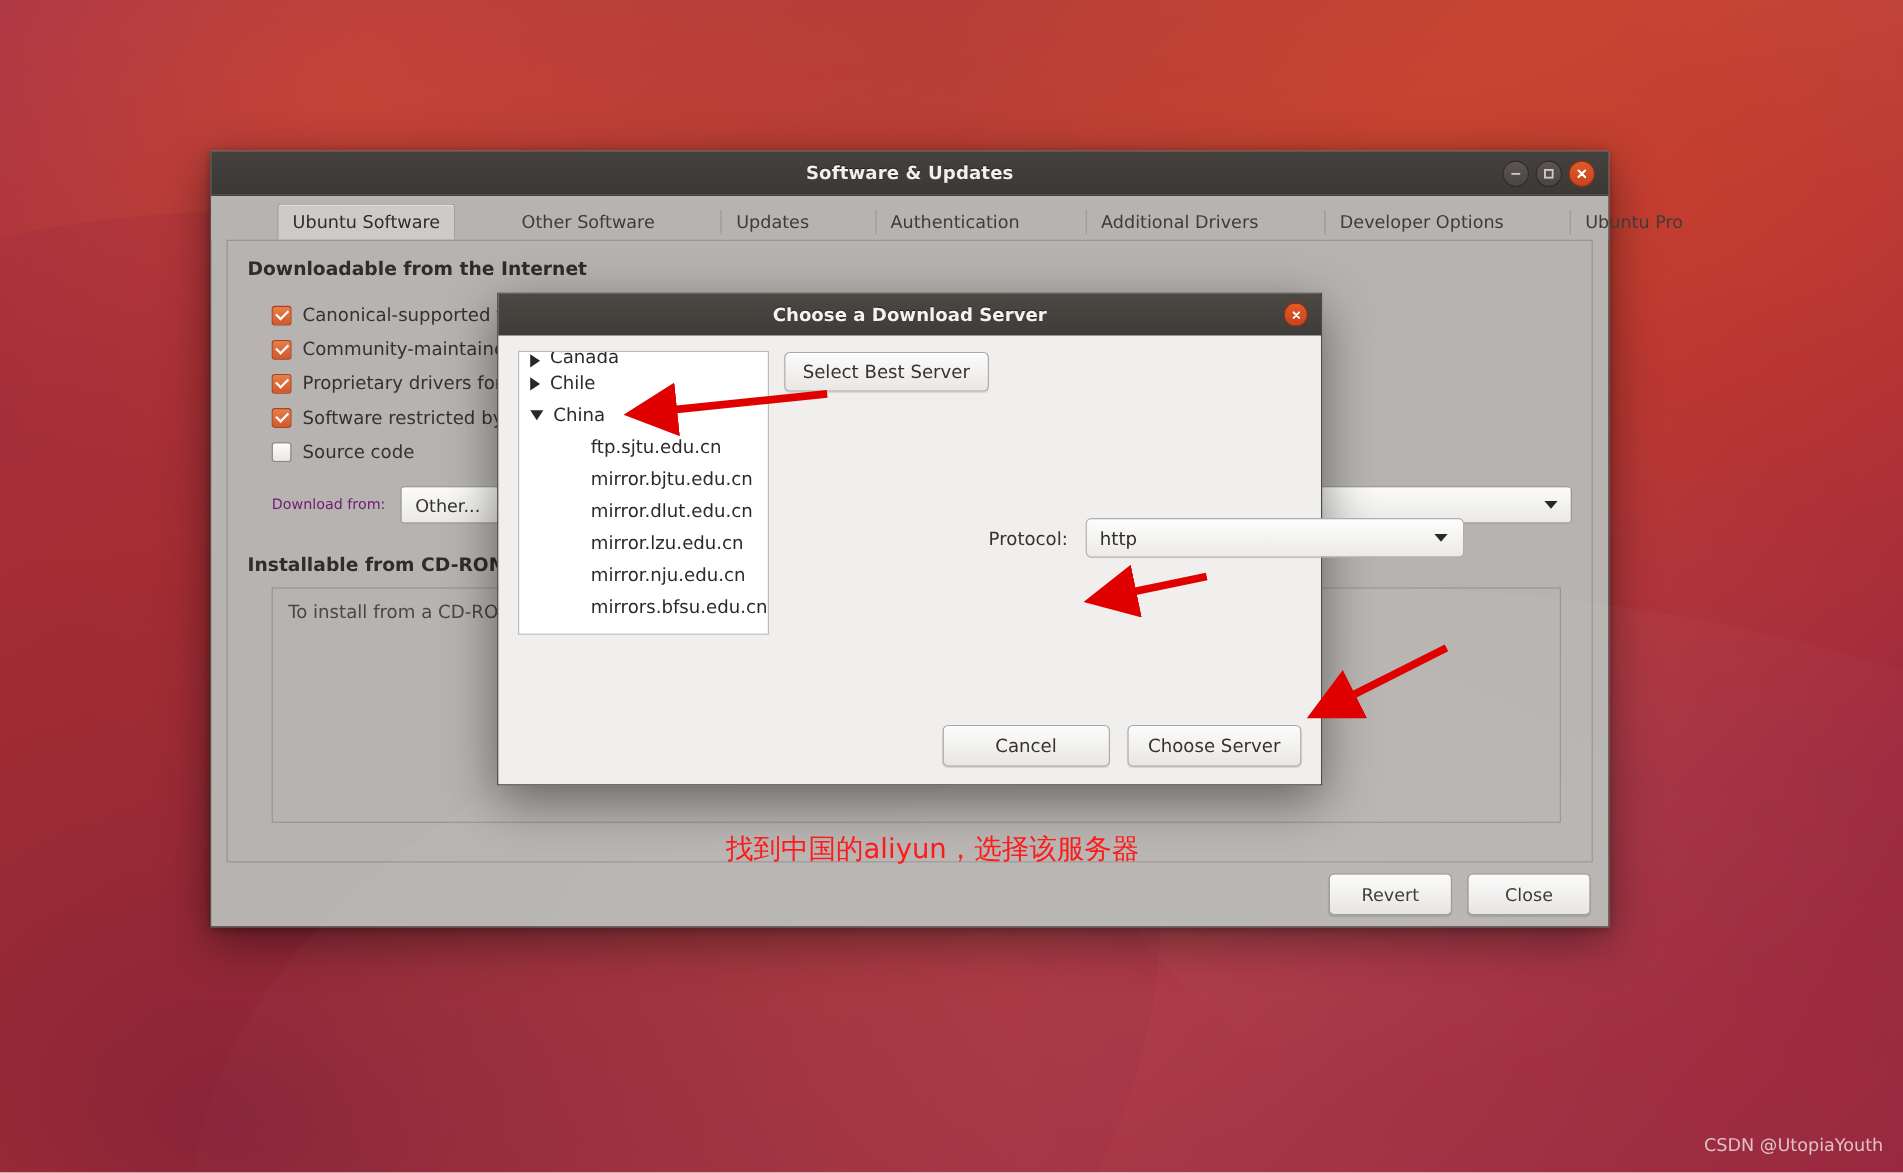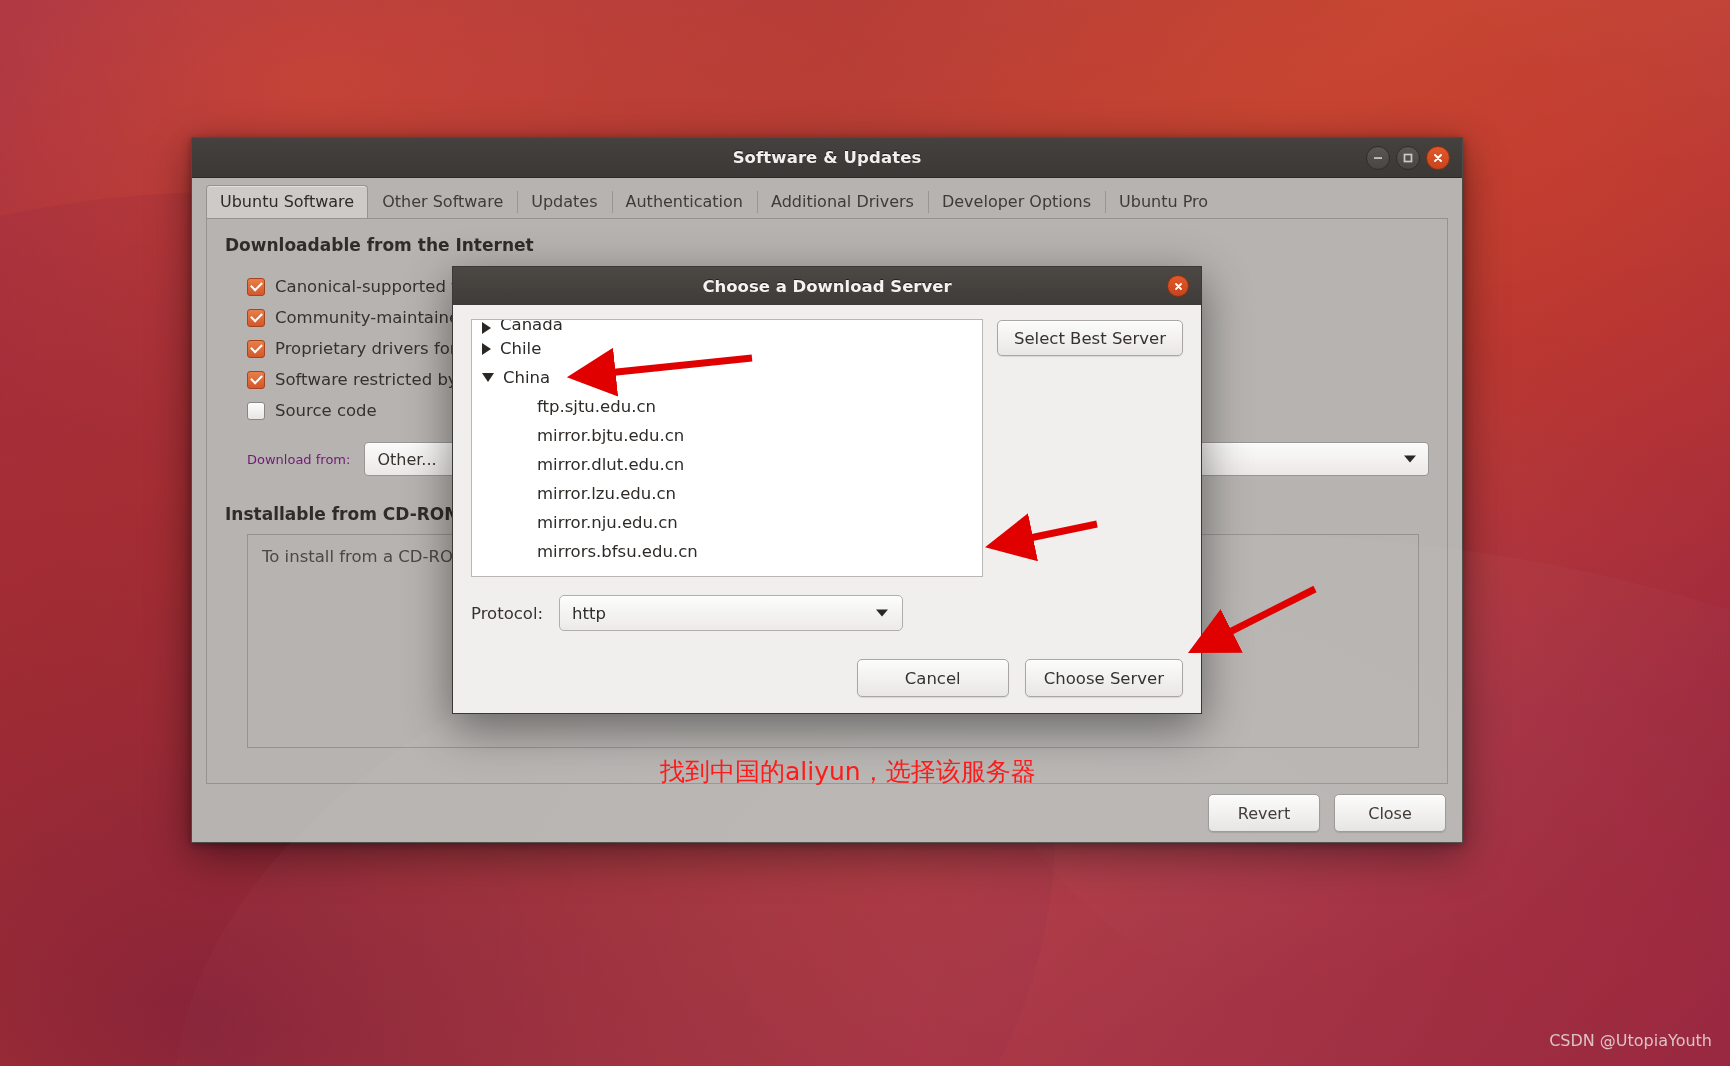--- a/index.html
+++ b/index.html
@@ -130,20 +130,21 @@
   .tab {
     padding: 6px 13px 7px 13px;
     font-size: 16px;
     color: #3f3b38;
     border: 1px solid transparent;
     border-bottom: none;
     border-radius: 4px 4px 0 0;
     white-space: nowrap;
     position: relative;
     cursor: default;
+    margin-left: 46px;
   }
   .tab + .tab::before {
     content: "";
     position: absolute;
     left: -1px; top: 5px; bottom: 5px;
     width: 1px;
     background: rgba(0,0,0,0.16);
   }
   .tab.active {
     background: #cdcac7;
@@ -305,21 +306,21 @@
     background: linear-gradient(180deg, #e2592a, #c6441e);
     border: 1px solid #8e2f12;
     color: #fff;
     font-size: 12px;
     display: flex; align-items: center; justify-content: center;
   }
   #dlg-body {
     flex: 1;
     padding: 14px 18px 0 18px;
     display: flex;
-    flex-direction: column;
+    flex-direction: row;
   }
   .dlg-main {
     display: flex;
     gap: 14px;
     height: 258px;
   }
   #server-list {
     flex: 1;
     background: #fff;
     border: 1px solid #b9b6b3;

